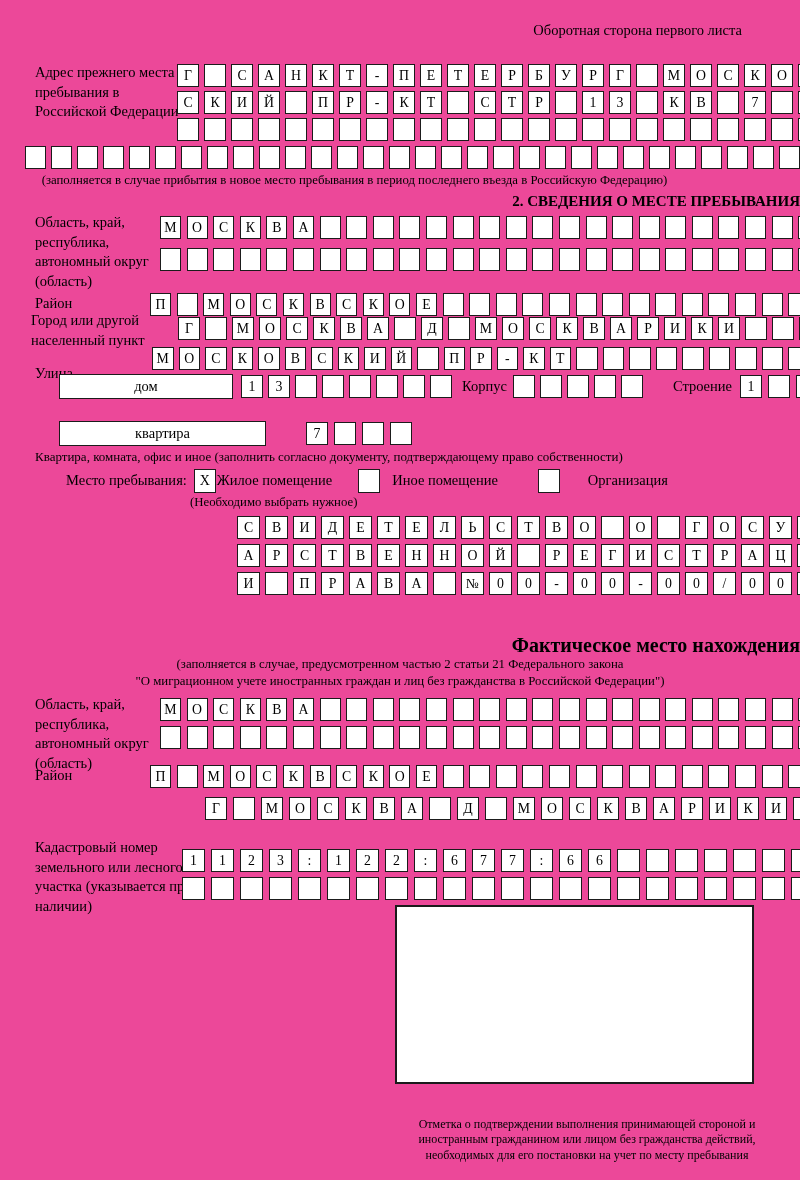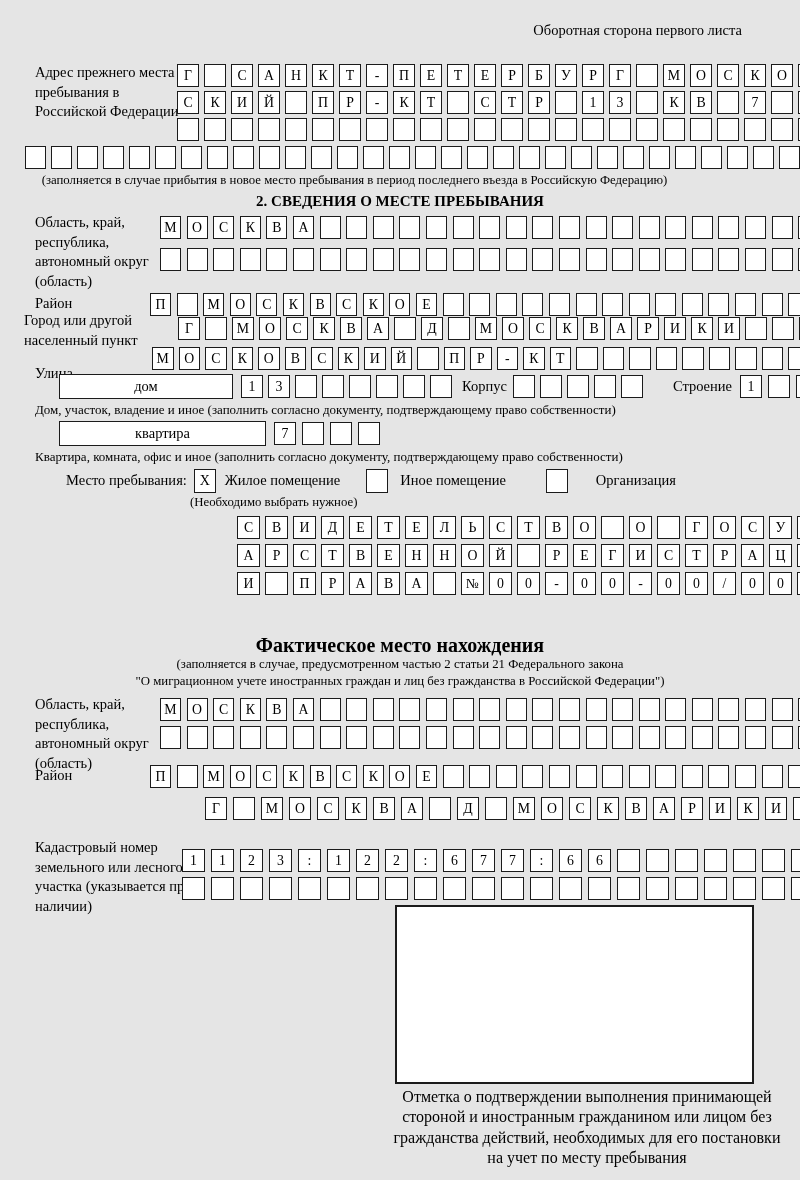--- a/index.html
+++ b/index.html
@@ -1,22 +1,22 @@
 <!DOCTYPE html>
 <html><head>
 <meta charset="utf-8">
 <style>
   html,body{margin:0;padding:0;background:#fff;}
-  .page{position:relative;width:800px;height:1180px;background:#e5e5e5;color:#000;
+  .page{position:relative;width:800px;height:1180px;background:#ec4899;color:#000;
         font-family:"Liberation Serif","DejaVu Serif",serif;overflow:hidden;}
   .abs{position:absolute;}
   .label{font-size:14.5px;line-height:1.35;}
   .note{font-size:12.8px;line-height:1.3;}
   .center{text-align:center;}
-  .bold{font-weight:bold;}
+  .bold{font-weight:bold;text-align:right;}
   .cells{display:flex;gap:var(--cg,5px);}
   .cell{flex:0 0 auto;width:var(--cw,20px);height:var(--ch,21px);
         border:1.6px solid #1b1b1b;display:flex;align-items:center;justify-content:center;
         font-size:13.8px;line-height:1;background:#fff;}
   .field-rect{border:1.6px solid #1b1b1b;height:23px;display:flex;align-items:center;
         justify-content:center;font-size:14.5px;background:#fff;flex:0 0 auto;}
   .inline-row{display:flex;align-items:center;padding-left:31px;}
   .checkbox{flex:0 0 auto;width:20px;height:22px;border:1.6px solid #1b1b1b;display:flex;
         align-items:center;justify-content:center;font-size:14px;background:#fff;}
   .stamp-box{border:2px solid #1b1b1b;background:#fff;}
@@ -221,21 +221,21 @@
       <span class="cell"></span>
       <span class="cell"></span>
       <span class="cell"></span>
       <span class="cell"></span>
       <span class="cell"></span>
       <span class="cell"></span>
       <span class="cell"></span>
       <span class="cell"></span>
     </div>
 
-  <div class="abs label" style="top:311px;left:24px;width:152px;font-family:Liberation Serif, serif;">Город или другой населенный пункт</div>
+  <div class="abs label" style="top:311px;left:31px;width:152px;font-family:Liberation Serif, serif;">Город или другой населенный пункт</div>
   <div class="abs cells" style="top:317px;left:178px;--cw:20px;--cg:5px;">
       <span class="cell">Г</span>
       <span class="cell"></span>
       <span class="cell">М</span>
       <span class="cell">О</span>
       <span class="cell">С</span>
       <span class="cell">К</span>
       <span class="cell">В</span>
       <span class="cell">А</span>
       <span class="cell"></span>
@@ -306,37 +306,36 @@
         <span class="cell"></span>
       </div>
     <div class="label" style="margin-left:30px;">Строение</div>
     <div class="cells" style="margin-left:8px;--cw:20px;--cg:6px;">
         <span class="cell">1</span>
         <span class="cell"></span>
         <span class="cell"></span>
         <span class="cell"></span>
       </div>
   </div>
-  <div class="abs note" style="top:402px;left:35px;width:740px;font-size:13px;">Дом, участок, владение и иное (заполнить согласно документу, подтверждающему право собственности)</div>
-
-  <div class="abs inline-row" style="top:421px;left:28px;">
+
+  <div class="abs inline-row" style="top:421px;left:28px;gap:32px;">
     <div class="field-rect" style="width:205px;">квартира</div>
     <div class="cells" style="margin-left:8px;--cw:20px;--cg:6px;">
         <span class="cell">7</span>
         <span class="cell"></span>
         <span class="cell"></span>
         <span class="cell"></span>
       </div>
   </div>
   <div class="abs note" style="top:449px;left:35px;width:740px;font-size:13px;">Квартира, комната, офис и иное (заполнить согласно документу, подтверждающему право собственности)</div>
 
   <div class="abs inline-row" style="top:469px;left:35px;">
     <div class="label">Место пребывания:</div>
     <div class="checkbox" style="margin-left:7px;">X</div>
-    <div class="label" style="margin-left:9px;">Жилое помещение</div>
+    <div class="label" style="margin-left:1px;">Жилое помещение</div>
     <div class="checkbox" style="margin-left:26px;"></div>
     <div class="label" style="margin-left:12px;">Иное помещение</div>
     <div class="checkbox" style="margin-left:40px;"></div>
     <div class="label" style="margin-left:28px;">Организация</div>
   </div>
   <div class="abs note" style="top:494px;left:190px;">(Необходимо выбрать нужное)</div>
 
   <div class="abs cells" style="top:516px;left:237px;--cw:21px;--cg:5px;">
       <span class="cell">С</span>
       <span class="cell">В</span>
@@ -565,15 +564,15 @@
       <span class="cell"></span>
       <span class="cell"></span>
       <span class="cell"></span>
       <span class="cell"></span>
       <span class="cell"></span>
       <span class="cell"></span>
       <span class="cell"></span>
     </div>
 
   <div class="abs stamp-box" style="top:905px;left:395px;width:355px;height:175px;"></div>
-  <div class="abs note center" style="top:1087px;left:388px;width:398px;font-size:16px;line-height:1.28;">Отметка о подтверждении выполнения принимающей стороной и иностранным гражданином или лицом без гражданства действий, необходимых для его постановки на учет по месту пребывания</div>
+  <div class="abs note center" style="top:1117px;left:388px;width:398px;font-size:12px;line-height:1.28;">Отметка о подтверждении выполнения принимающей стороной и иностранным гражданином или лицом без гражданства действий, необходимых для его постановки на учет по месту пребывания</div>
 
 </div>
 
 </body></html>

